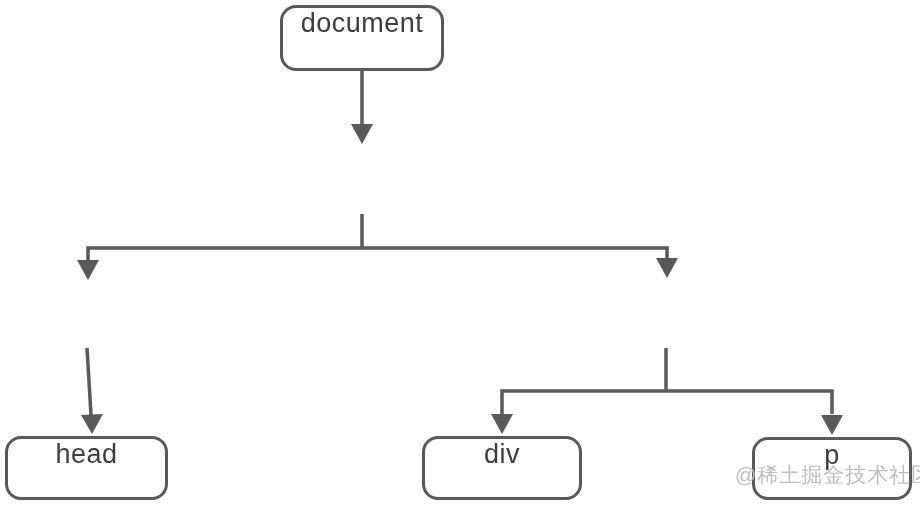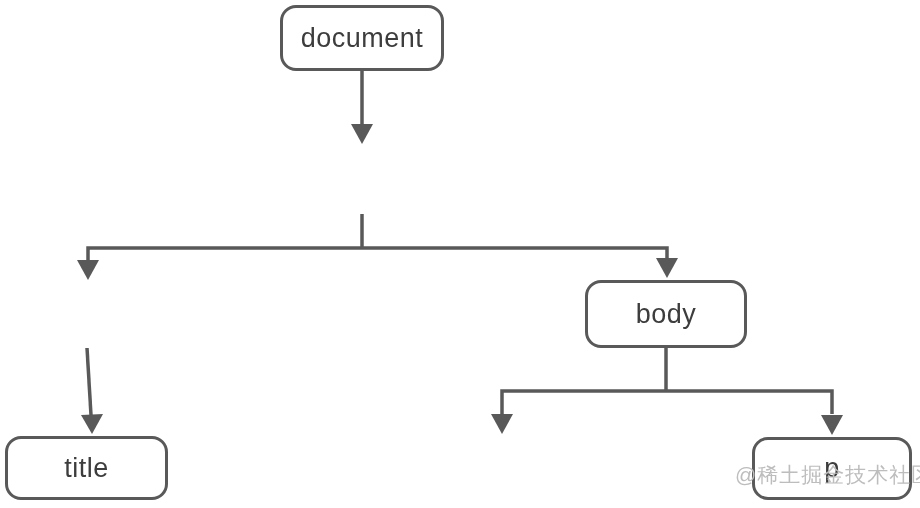--- a/index.html
+++ b/index.html
@@ -36,21 +36,21 @@
     fill:var(--line);
     stroke:none;
   }
   .node{
     position:absolute;
     box-sizing:border-box;
     background:var(--background);
     border:3px solid var(--node-border);
     border-radius:16px;
     display:flex;
-    align-items:center;
+    align-items:flex-start;
     justify-content:center;
     font-size:27px;
     color:var(--node-text);
     letter-spacing:0.5px;
   }
   .node-document{left:280px;top:5px;width:164px;height:66px;}
   .node-html{left:281px;top:146px;width:161px;height:68px;}
   .node-head{left:5px;top:282px;width:163px;height:66px;}
   .node-body{left:585px;top:280px;width:162px;height:68px;}
   .node-title{left:5px;top:436px;width:163px;height:64px;}
@@ -99,28 +99,28 @@
       <polygon class="arrowhead" points="832,435 821,415 843,415"></polygon>
     </g>
   </svg>
 
   <div class="node node-document">
     <span>document</span>
   </div>
 
 
 
-  <div class="node node-body">
-    <span>body</span>
+
+  <div class="node node-title">
+    <span>head</span>
   </div>
 
-  <div class="node node-title">
-    <span>title</span>
+  <div class="node node-div">
+    <span>div</span>
   </div>
-
 
   <div class="node node-p">
     <span>p</span>
   </div>
 
   <div class="watermark">@稀土掘金技术社区</div>
 
 </div>
 
 </body></html>

